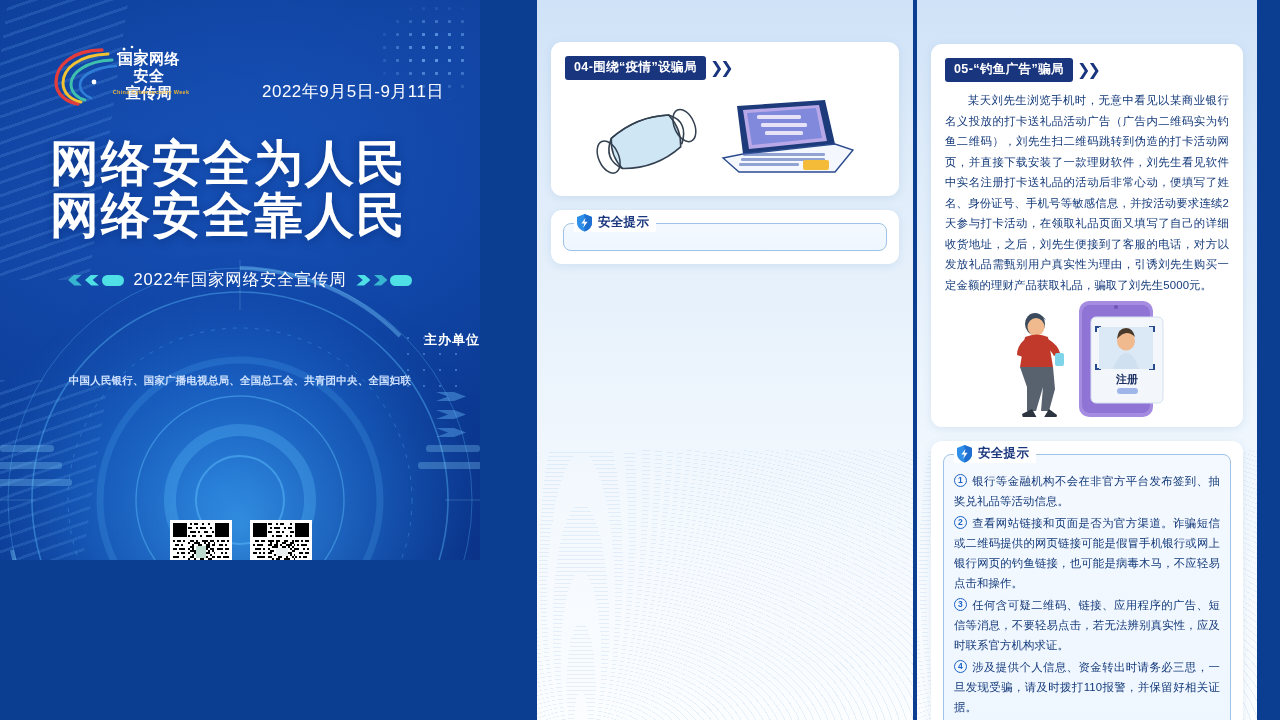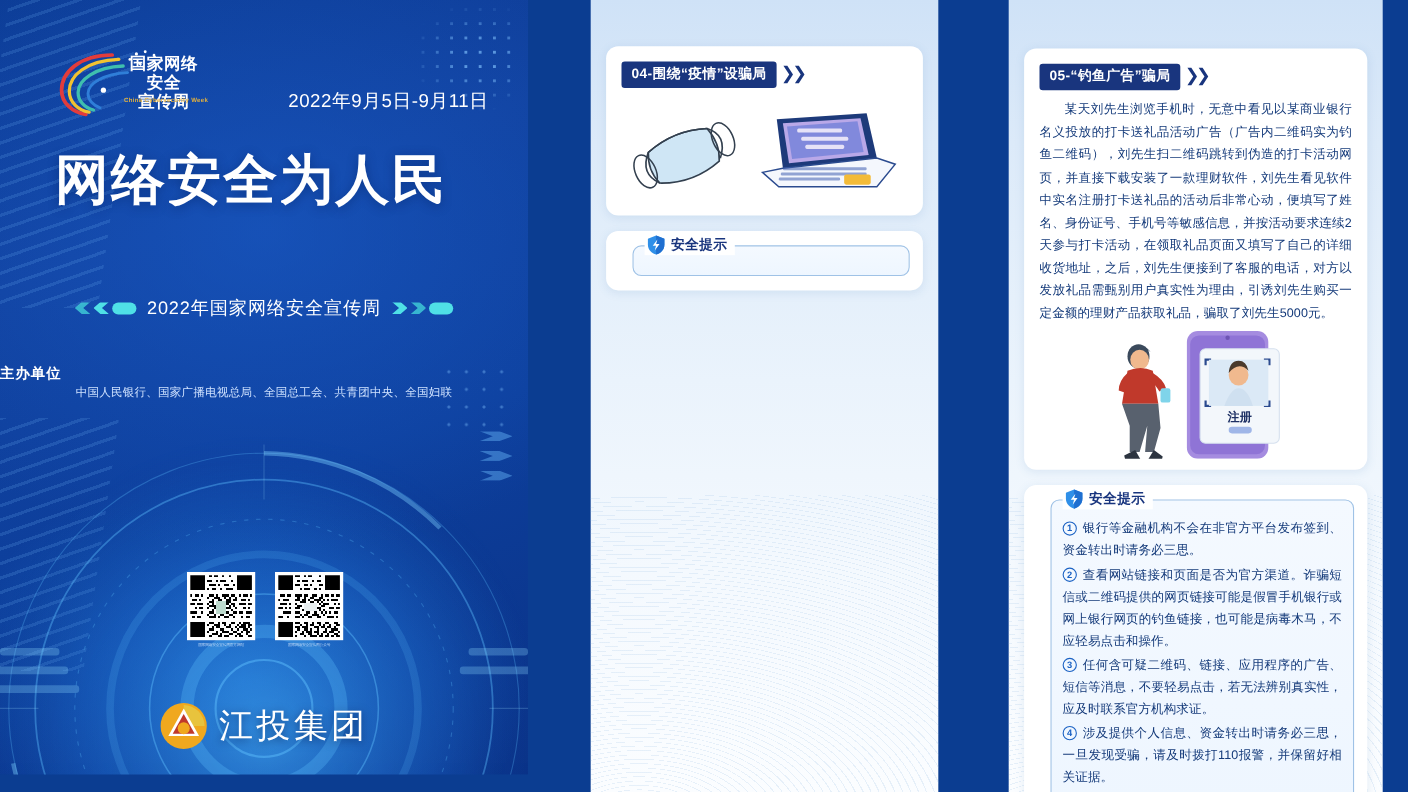--- a/index.html
+++ b/index.html
@@ -5,21 +5,21 @@
   * { margin:0; padding:0; box-sizing:border-box; }
   html,body { width:1280px; height:720px; overflow:hidden; }
   body {
     font-family:"Liberation Sans","DejaVu Sans",sans-serif;
     background:#0b3d91;
     position:relative;
   }
 
   
   .left-panel{
-    position:absolute; left:0; top:0; width:480px; height:704px;
+    position:absolute; left:0; top:0; width:480px; height:560px;
     background:
       radial-gradient(ellipse 420px 320px at 46% 88%, rgba(40,140,235,.55) 0%, rgba(20,80,190,0) 62%),
       radial-gradient(ellipse 560px 420px at 50% 30%, rgba(26,92,200,.60) 0%, rgba(12,54,150,0) 70%),
       linear-gradient(160deg,#0c3c96 0%,#11419e 30%,#0d3f9c 60%,#0a3287 100%);
     overflow:hidden;
   }
   
   .lp-stripes{
     position:absolute; left:-10px; top:-20px; width:120px; height:300px;
     background:repeating-linear-gradient(160deg, rgba(120,190,255,.16) 0 3px, rgba(0,0,0,0) 3px 13px);
@@ -92,29 +92,29 @@
   .lp-sub{ color:#fff; font-size:16.5px; letter-spacing:.8px; white-space:nowrap;text-align:right; }
   .chev-group{ display:flex; align-items:center; gap:3px; }
   .chev{ width:14px;height:11px;background:#4fe0e6;
     clip-path:polygon(0 0,55% 0,100% 50%,55% 100%,0 100%,45% 50%); }
   .chev.dim{ background:#3ec8d6; opacity:.85; }
   .chev-bar{ width:22px;height:11px;background:#4fe0e6;border-radius:6px; }
   .chev-group.left{ flex-direction:row-reverse; }
   .chev-group.left .chev{ transform:scaleX(-1); }
 
   .lp-org-title{
-    position:absolute; left:0; top:331px; width:480px; text-align:left;
+    position:absolute; left:0; top:331px; width:480px; text-align:right;
     color:#ffffff; font-size:13px; font-weight:bold; letter-spacing:1px;font-family:Liberation Mono, monospace;
   }
   .lp-org-line{
     position:absolute; left:0; width:480px; text-align:center;
     color:#cfe2ff; font-size:10.5px; letter-spacing:.2px;
   }
   .lp-org-line.a{ top:354px; }
-  .lp-org-line.b{ top:350px; }
+  .lp-org-line.b{ top:374px;font-weight:bold; }
 
   .lp-qr-wrap{ position:absolute; left:170px; top:520px; display:flex; gap:18px; }
   .qr-box{ width:62px; }
   .qr-img{ width:62px; height:62px; background:#fff; padding:3px; }
   .qr-cap{ font-size:3.4px; color:#bcd7f7; text-align:center; margin-top:2px;
     letter-spacing:-.2px; white-space:nowrap; overflow:hidden; }
 
   .lp-brand{ position:absolute; left:145px; top:638px; display:flex; align-items:center; gap:10px; }
   .lp-brand-mark{ width:44px;height:44px;position:relative; }
   .lp-brand-name{
@@ -122,38 +122,38 @@
     text-shadow:0 2px 8px rgba(0,20,70,.6);
     font-family:"DejaVu Serif","Liberation Serif",serif;
     text-align:right;
   }
 
   
   .panel{
     position:absolute; top:0; height:720px; overflow:hidden;
     background:linear-gradient(180deg,#cfe2f7 0%,#dceaf9 18%,#eaf3fc 48%,#f4f9fe 72%,#fbfdff 100%);
   }
-  .panel-mid{ left:537px; width:316px; }
+  .panel-mid{ left:537px; width:376px; }
   .panel-right{ left:917px; width:340px; }
   .panel::after{
     
     content:""; position:absolute; left:-40px; bottom:-30px; width:420px; height:300px;
     background:
       repeating-radial-gradient(ellipse 300px 170px at 20% 100%, rgba(160,195,230,.30) 0 1px, rgba(0,0,0,0) 1px 7px);
     opacity:.75; pointer-events:none;
   }
 
   .card{
     position:relative; z-index:2;
     background:#ffffff; border-radius:11px;
     box-shadow:0 2px 9px rgba(70,120,180,.13);
     margin:0 14px 14px 14px;
   }
   .card.story{ padding:14px 14px 10px 14px; }
-  .card.tips{ padding:13px 12px 13px 24px; }
+  .card.tips{ padding:13px 12px 13px 12px; }
 
   .card-title{
     display:inline-flex; align-items:center; margin-bottom:8px;
   }
   .card-title .pill{
     background:#19357e; color:#ffffff;
     font-size:12.5px; font-weight:bold; letter-spacing:.4px;
     padding:3px 9px 4px 9px; border-radius:3px; white-space:nowrap;
   }
   .card-title .arrow{
@@ -274,20 +274,21 @@
       <div>国家网络安全</div>
       <div>宣传周</div>
     </div>
     <div class="lp-logo-sub">China Cybersecurity Week</div>
   </div>
 
   <div class="lp-date">2022年9月5日-9月11日</div>
 
   <div class="lp-head">
     <div class="lp-head-line">网络安全为人民</div>
+    <div class="lp-head-line">网络安全靠人民</div>
   </div>
 
   <div class="lp-sub-wrap">
     <div class="chev-group left">
       <div class="chev-bar"></div>
         <div class="chev"></div>
         <div class="chev dim"></div>
     </div>
     <div class="lp-sub">2022年国家网络安全宣传周</div>
     <div class="chev-group">
@@ -467,21 +468,21 @@
           <svg width="17" height="19" viewBox="0 0 17 19">
             <path d="M8.5 1 L16 4 V9.5 C16 14 12.6 17.3 8.5 18.4 C4.4 17.3 1 14 1 9.5 V4 Z" fill="#2f8fe8"></path>
             <path d="M8.5 1 L16 4 V9.5 C16 14 12.6 17.3 8.5 18.4 Z" fill="#1f6fd0"></path>
             <path d="M9.6 4.8 L5.4 10.4 h3 l-1.2 4.4 l4.4 -6 h-3.1 z" fill="#ffffff"></path>
           </svg>
         </span>
         <span class="tip-head-label">安全提示</span>
       </div>
       <p class="tip-li">
         <span class="num">1</span>
-        <span>银行等金融机构不会在非官方平台发布签到、资金转出时请务必三思。</span>
+        <span>银行等金融机构不会在非官方平台发布签到、抽奖兑礼品等活动信息。</span>
       </p>
       <p class="tip-li">
         <span class="num">2</span>
         <span>查看网站链接和页面是否为官方渠道。诈骗短信或二维码提供的网页链接可能是假冒手机银行或网上银行网页的钓鱼链接，也可能是病毒木马，不应轻易点击和操作。</span>
       </p>
       <p class="tip-li">
         <span class="num">3</span>
         <span>任何含可疑二维码、链接、应用程序的广告、短信等消息，不要轻易点击，若无法辨别真实性，应及时联系官方机构求证。</span>
       </p>
       <p class="tip-li">

